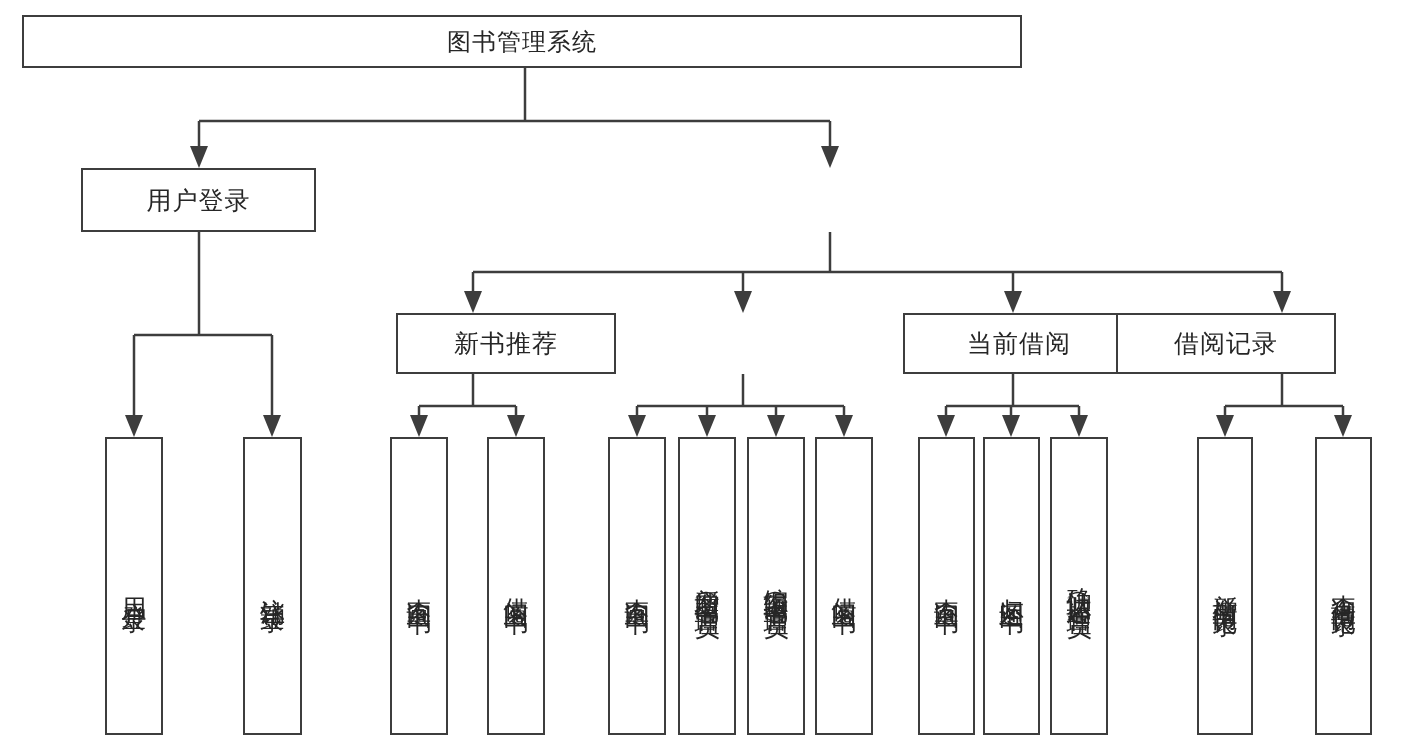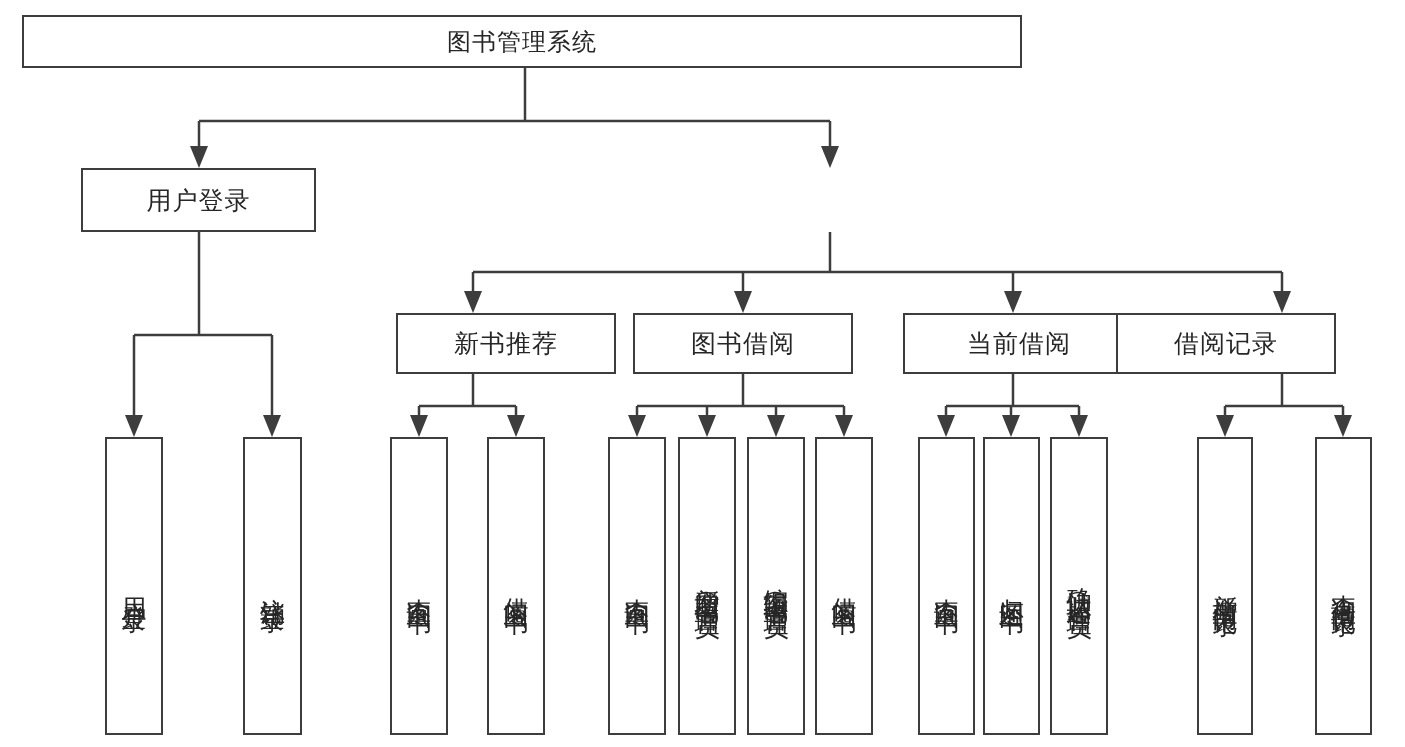--- a/index.html
+++ b/index.html
@@ -109,21 +109,20 @@
       <polygon points="1216,415 1234,415 1225,437"></polygon>
       <polygon points="1334,415 1352,415 1343,437"></polygon>
     </g>
   </svg>
 
   <div class="node hnode root" style="left:22px;top:15px;width:1000px;height:53px;">图书管理系统</div>
 
   <div class="node hnode" style="left:81px;top:168px;width:235px;height:64px;">用户登录</div>
 
   <div class="node hnode" style="left:374px;top:313px;width:220px;height:61px;margin-left:22px;">新书推荐</div>
-  <div class="node hnode" style="left:633px;top:313px;width:220px;height:61px;">图书借阅</div>
   <div class="node hnode" style="left:903px;top:313px;width:221px;height:61px;padding-left:11px;">当前借阅</div>
   <div class="node hnode" style="left:1116px;top:313px;width:220px;height:61px;">借阅记录</div>
 
   <div class="node vnode" style="left:105px;top:437px;width:58px;height:298px;">用户登录</div>
   <div class="node vnode" style="left:243px;top:437px;width:59px;height:298px;">注销登录</div>
 
   <div class="node vnode" style="left:390px;top:437px;width:58px;height:298px;">查询图书</div>
   <div class="node vnode" style="left:487px;top:437px;width:58px;height:298px;">借阅图书</div>
 
   <div class="node vnode" style="left:608px;top:437px;width:58px;height:298px;">查询图书</div>

